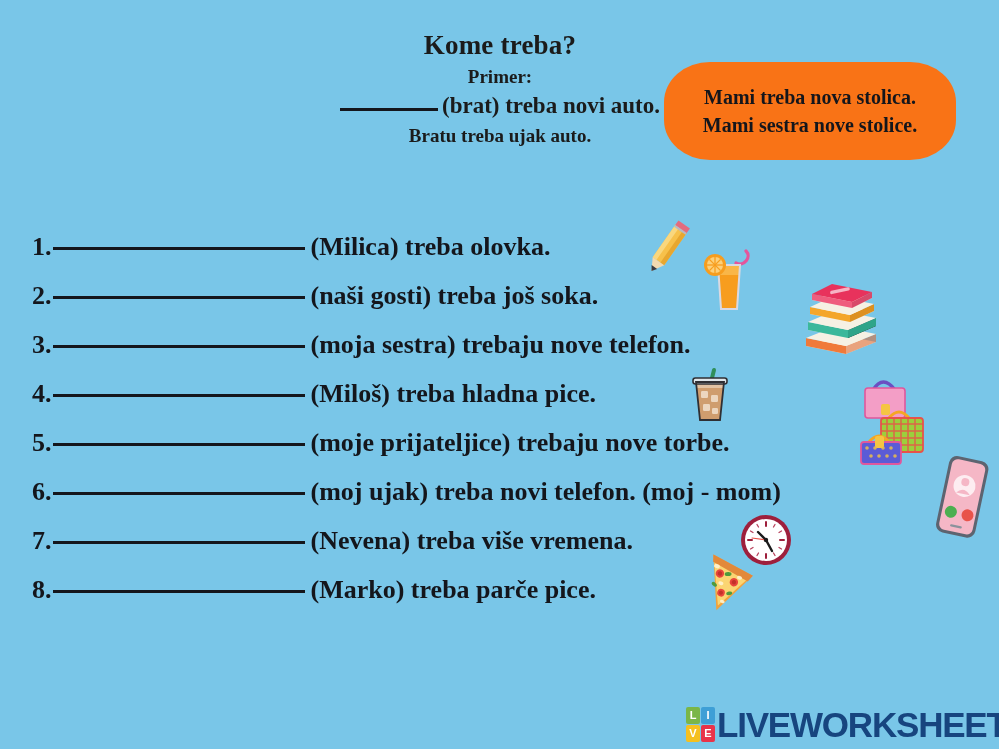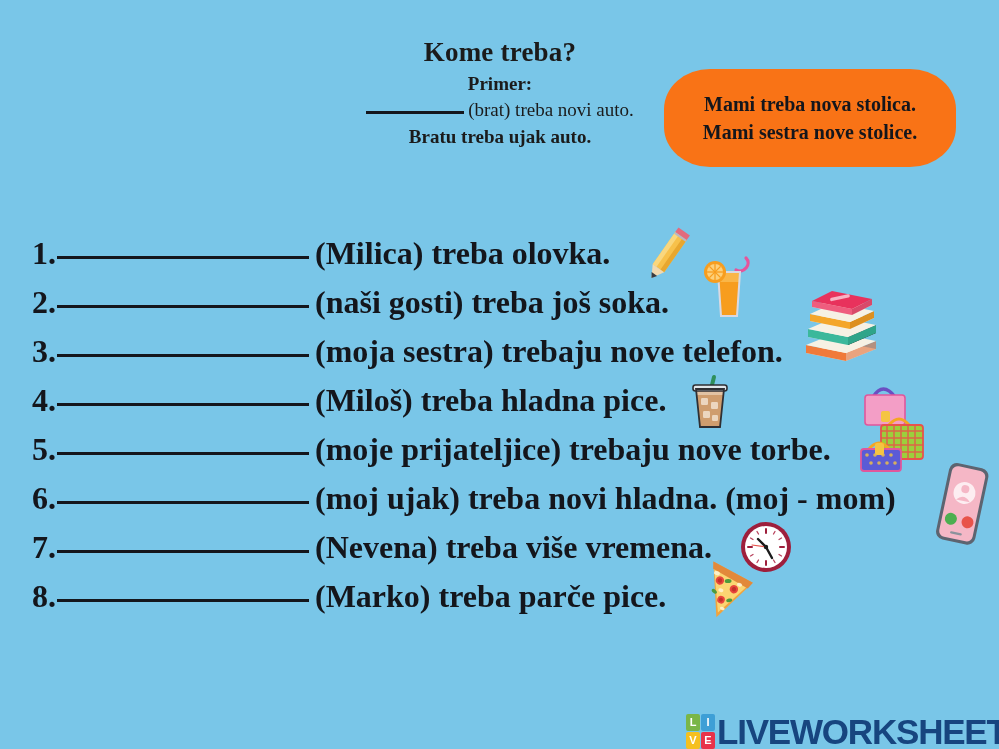--- a/index.html
+++ b/index.html
@@ -3,33 +3,33 @@
 <meta charset="utf-8">
 <style>
   html,body{margin:0;padding:0;}
   body{
     width:999px;height:749px;
     background:#79c6e8;
     font-family:"Liberation Serif", serif;
     overflow:hidden;
     position:relative;
   }
-  .sheet{position:relative;width:999px;height:538px;margin-top:7px;}
+  .sheet{position:relative;width:999px;height:538px;}
 
   
   .header{
     position:absolute;left:330px;top:30px;width:340px;
     text-align:center;color:#1b1b1b;
   }
   .title{
     font-size:27px;font-weight:bold;letter-spacing:.2px;
     margin:0 0 4px 0;line-height:1.15;
   }
   .primer{font-size:19px;font-weight:bold;margin:0 0 2px 0;line-height:1.25;}
-  .example-line{font-size:19px;font-weight:normal;line-height:1.3;margin:0;white-space:nowrap;}
+  .example-line{font-size:23px;font-weight:bold;line-height:1.3;margin:0;white-space:nowrap;}
   .ex-blank{
     display:inline-block;width:98px;border-bottom:3px solid #14161c;
     vertical-align:2px;margin-right:4px;
   }
   .example-answer{font-size:19px;font-weight:bold;line-height:1.35;margin:2px 0 0 0;}
 
   
   .callout{
     position:absolute;left:664px;top:62px;width:292px;height:98px;
     background:#f97316;border-radius:46px/40px;
@@ -38,21 +38,21 @@
   }
   .callout-line{
     font-size:20px;font-weight:bold;color:#14161c;line-height:1.42;
     white-space:nowrap;text-align:center;
   }
 
   
   .list{position:absolute;left:32px;top:222px;width:940px;}
   .row{
     position:relative;height:49px;
-    font-size:32px;font-weight:bold;color:#14161c;
+    font-size:26px;font-weight:bold;color:#14161c;
     white-space:nowrap;line-height:49px;
   }
   .num{display:inline-block;}
   .blank{
     display:inline-block;width:252px;border-bottom:3.5px solid #14161c;
     vertical-align:5px;margin:0 6px 0 1px;
   }
   .sent{display:inline-block;}
 
   
@@ -125,21 +125,21 @@
 
     <div class="row">
       <span class="num">4.</span><span class="blank"></span><span class="sent">(Miloš) treba hladna pice.</span>
     </div>
 
     <div class="row">
       <span class="num">5.</span><span class="blank"></span><span class="sent">(moje prijateljice) trebaju nove torbe.</span>
     </div>
 
     <div class="row">
-      <span class="num">6.</span><span class="blank"></span><span class="sent">(moj ujak) treba novi hladna. (moj - mom)</span>
+      <span class="num">6.</span><span class="blank"></span><span class="sent">(moj ujak) treba novi telefon. (moj - mom)</span>
     </div>
 
     <div class="row">
       <span class="num">7.</span><span class="blank"></span><span class="sent">(Nevena) treba više vremena.</span>
     </div>
 
     <div class="row">
       <span class="num">8.</span><span class="blank"></span><span class="sent">(Marko) treba parče pice.</span>
     </div>
 

